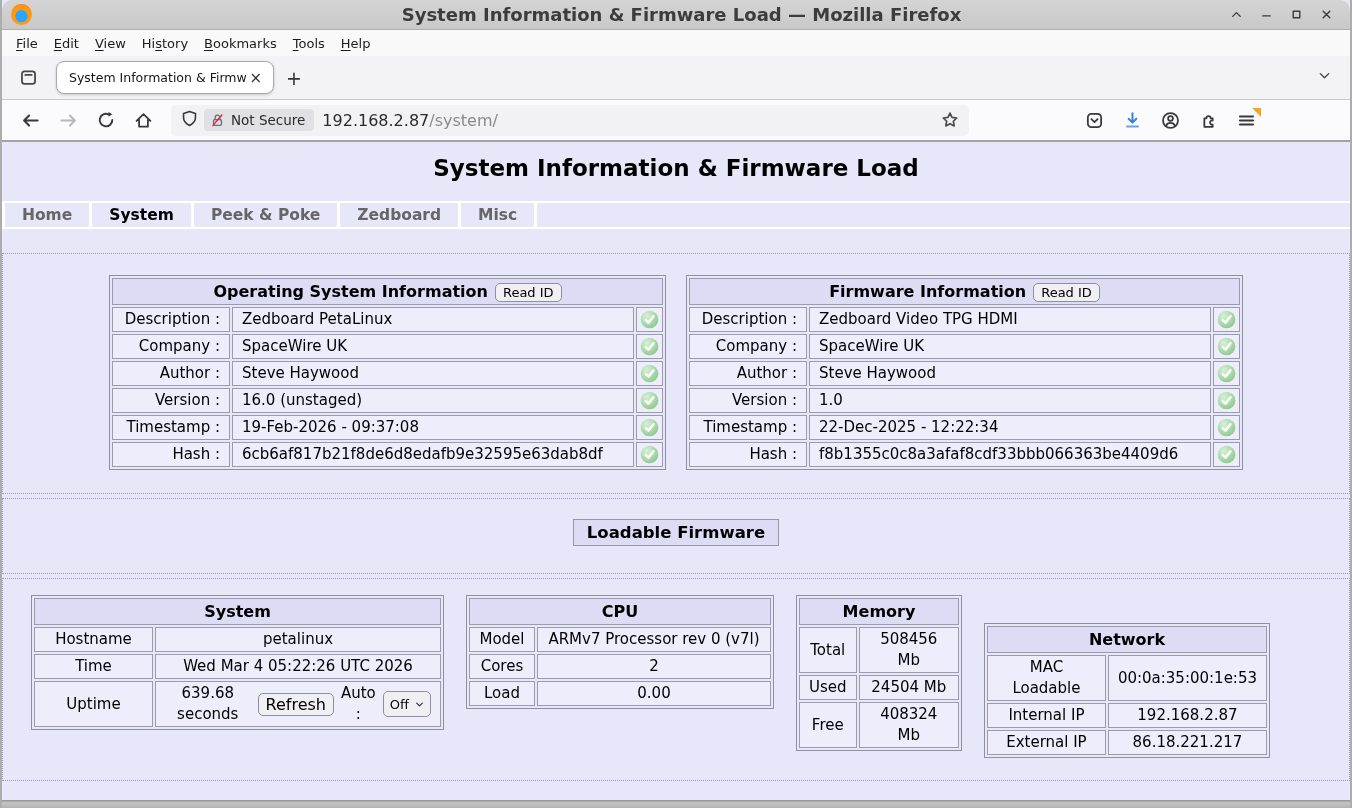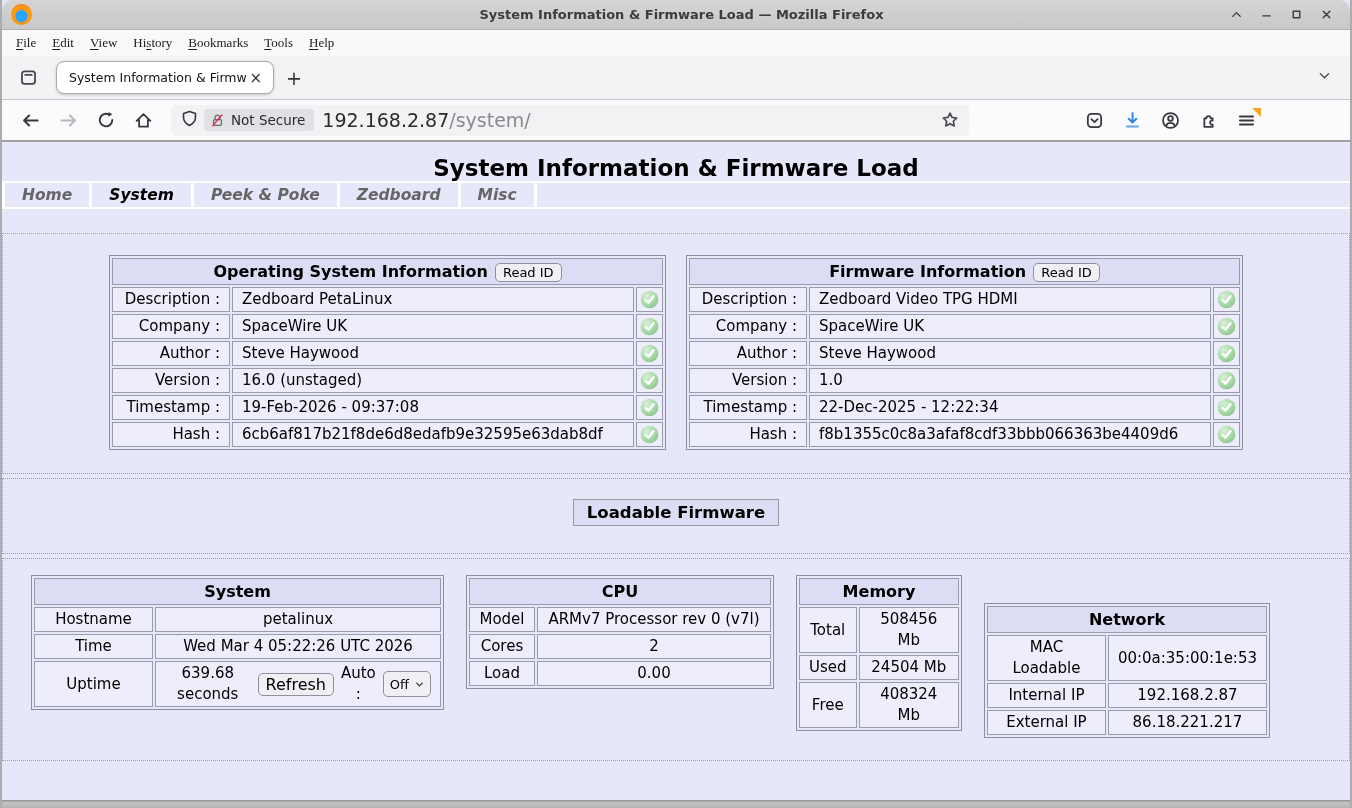--- a/index.html
+++ b/index.html
@@ -7,29 +7,29 @@
   body { font-family: "DejaVu Sans", "Liberation Sans", sans-serif; }
   .window { width:1352px; height:808px; display:flex; flex-direction:column;
             border-left:2px solid #adadad; border-right:2px solid #adadad; background:#e7e7fa; }
 
   
   .titlebar { height:30px; flex:0 0 30px; background:linear-gradient(#d4d4d4,#c9c9c9);
               border-radius:10px 10px 0 0; display:flex; align-items:center; position:relative;
               border-bottom:1px solid #b0b0b0; }
   .fxlogo { width:21px; height:21px; border-radius:50%; margin-left:9px;
             background:radial-gradient(circle at 50% 58%, #2aa5ff 0 36%, #ff980e 40% 66%, #ff3647 84%, #c7106b 100%); }
-  .titlebar-text { position:absolute; left:11px; right:0; text-align:center; font-size:13px;
+  .titlebar-text { position:absolute; left:11px; right:0; text-align:center; font-size:18px;
                    font-weight:bold; color:#3c3c3c; }
   .win-controls { margin-left:auto; display:flex; gap:15px; padding-right:16px; z-index:2; }
   .win-controls svg { display:block; cursor:default; }
 
   
   .menubar { height:26px; flex:0 0 26px; background:#f9f9fa; display:flex; align-items:center;
              padding-left:6px; font-size:13px; color:#1b1b1d; }
-  .menu-item { padding:3px 8px;font-family:Liberation Serif, serif; }
+  .menu-item { padding:3px 8px; }
   .menu-item u { text-decoration:underline; text-underline-offset:2px; }
 
   
   .tabbar { height:44px; flex:0 0 44px; background:#f3f3f5; display:flex; align-items:center;
             padding:0 10px; border-bottom:1px solid #c8c8cc; }
   .fxview-btn { width:32px; height:30px; display:flex; align-items:center; justify-content:center; }
   .tab { width:218px; height:33px; background:#fff; border:1px solid #a9a9ae; border-radius:8px;
          box-shadow:0 1px 3px rgba(0,0,0,.18); display:flex; align-items:center;
          padding:0 8px 0 12px; margin-left:12px; font-size:12.5px; color:#15141a; }
   .tab-title { flex:1; white-space:nowrap; overflow:hidden; }
@@ -39,34 +39,34 @@
 
   
   .toolbar { height:42px; flex:0 0 42px; background:#fbfbfd; display:flex; align-items:center;
              padding:0 14px; border-bottom:2px solid #a2a2a6; }
   .tb-icon { display:flex; align-items:center; justify-content:center; padding:5px; margin-right:9px; color:#39393d; }
   .tb-icon.disabled { color:#b8b8bc; }
   .urlbar { width:798px; height:31px; background:#f2f2f5; border-radius:5px; display:flex;
             align-items:center; padding:0 10px; margin-left:4px; }
   .chip { background:#e1e1e5; border-radius:4px; padding:3px 9px 3px 6px; display:flex; gap:6px;
           align-items:center; font-size:13.5px; color:#2b2b2e; margin:0 8px 0 6px;justify-content:flex-end; }
-  .url-text { font-size:19px; color:#2b2b2e; }
+  .url-text { font-size:16px; color:#2b2b2e; }
   .url-path { color:#8a8a8e; }
   .url-star { margin-left:auto; color:#4a4a4f; display:flex; }
   .tb-spacer { width:100px; }
   .right-icons { display:flex; align-items:center; gap:11px; margin-left:12px; }
   .ri { position:relative; display:flex; padding:4px; color:#39393d; }
   .badge-tri { position:absolute; top:1px; right:-1px; width:0; height:0;
                border-left:9px solid transparent; border-top:9px solid #f5a623; }
 
   
   .page { flex:1; background:#e7e7fa; overflow:hidden; color:#000; }
   .page-inner { padding:0; }
   h1.page-title { font-size:23px; margin:13px 0 0; text-align:center; font-weight:bold; }
-  .navbar { display:flex; border-top:2px solid #fff; border-bottom:2px solid #fff;font-style:italic; }
+  .navbar { display:flex; margin-top:20px; border-top:2px solid #fff; border-bottom:2px solid #fff; }
   .nav-item { border-right:3px solid #fff; padding:3px 17px; font-size:15.5px; font-weight:bold; color:#666; }
   .nav-item:first-child { border-left:3px solid #fff; }
   .nav-item.active { color:#000; }
 
   .fs { border:1px dotted #9a9ac0; }
   .fs1 { margin-top:24px; padding:21px 0 23px; display:flex; justify-content:center; gap:20px; }
   .fs2 { margin-top:4px; padding:20px 0 27px; text-align:center; }
   .fs3 { margin-top:4px; padding:16px 0 22px 28px; display:flex; gap:22px; align-items:flex-start; }
 
   table.info { border-collapse:separate; border-spacing:2px; border:1px solid #8f8f9d; }

